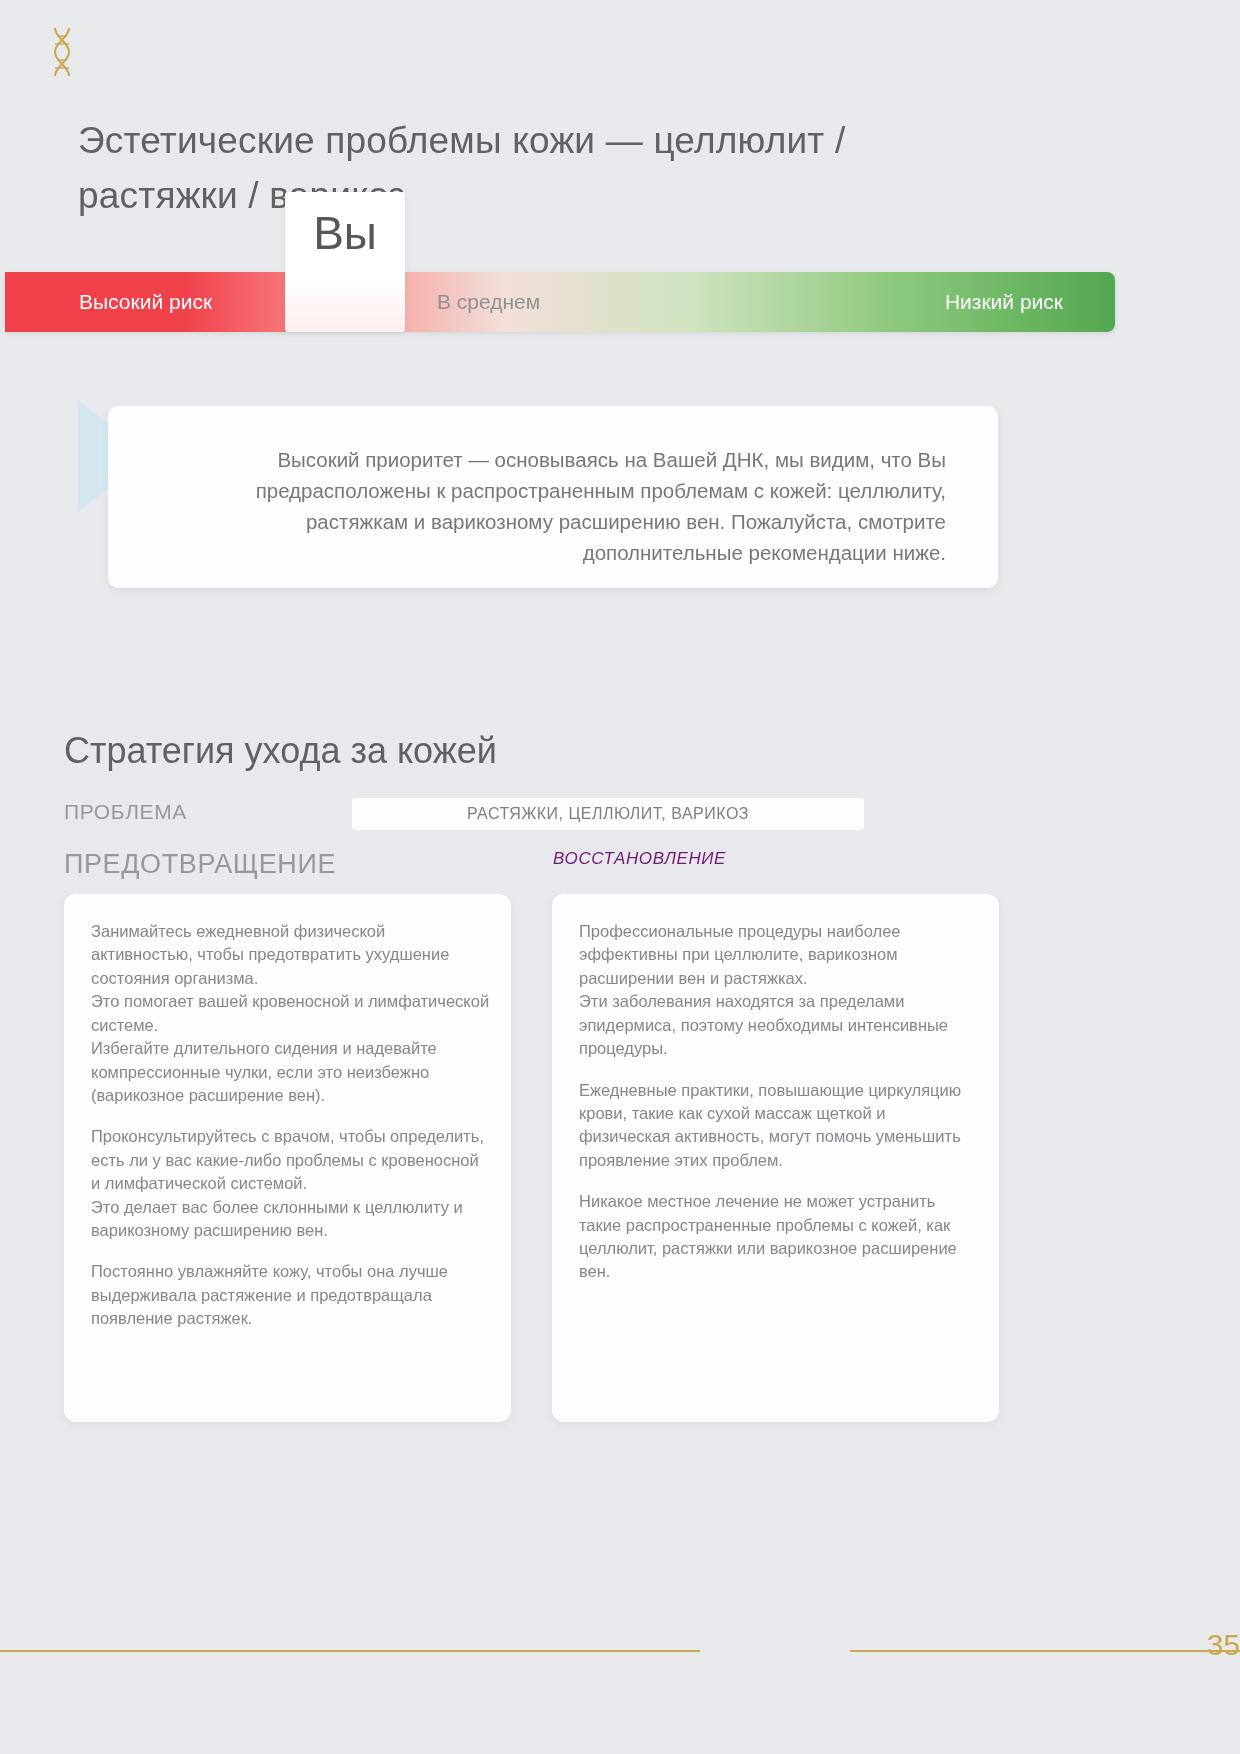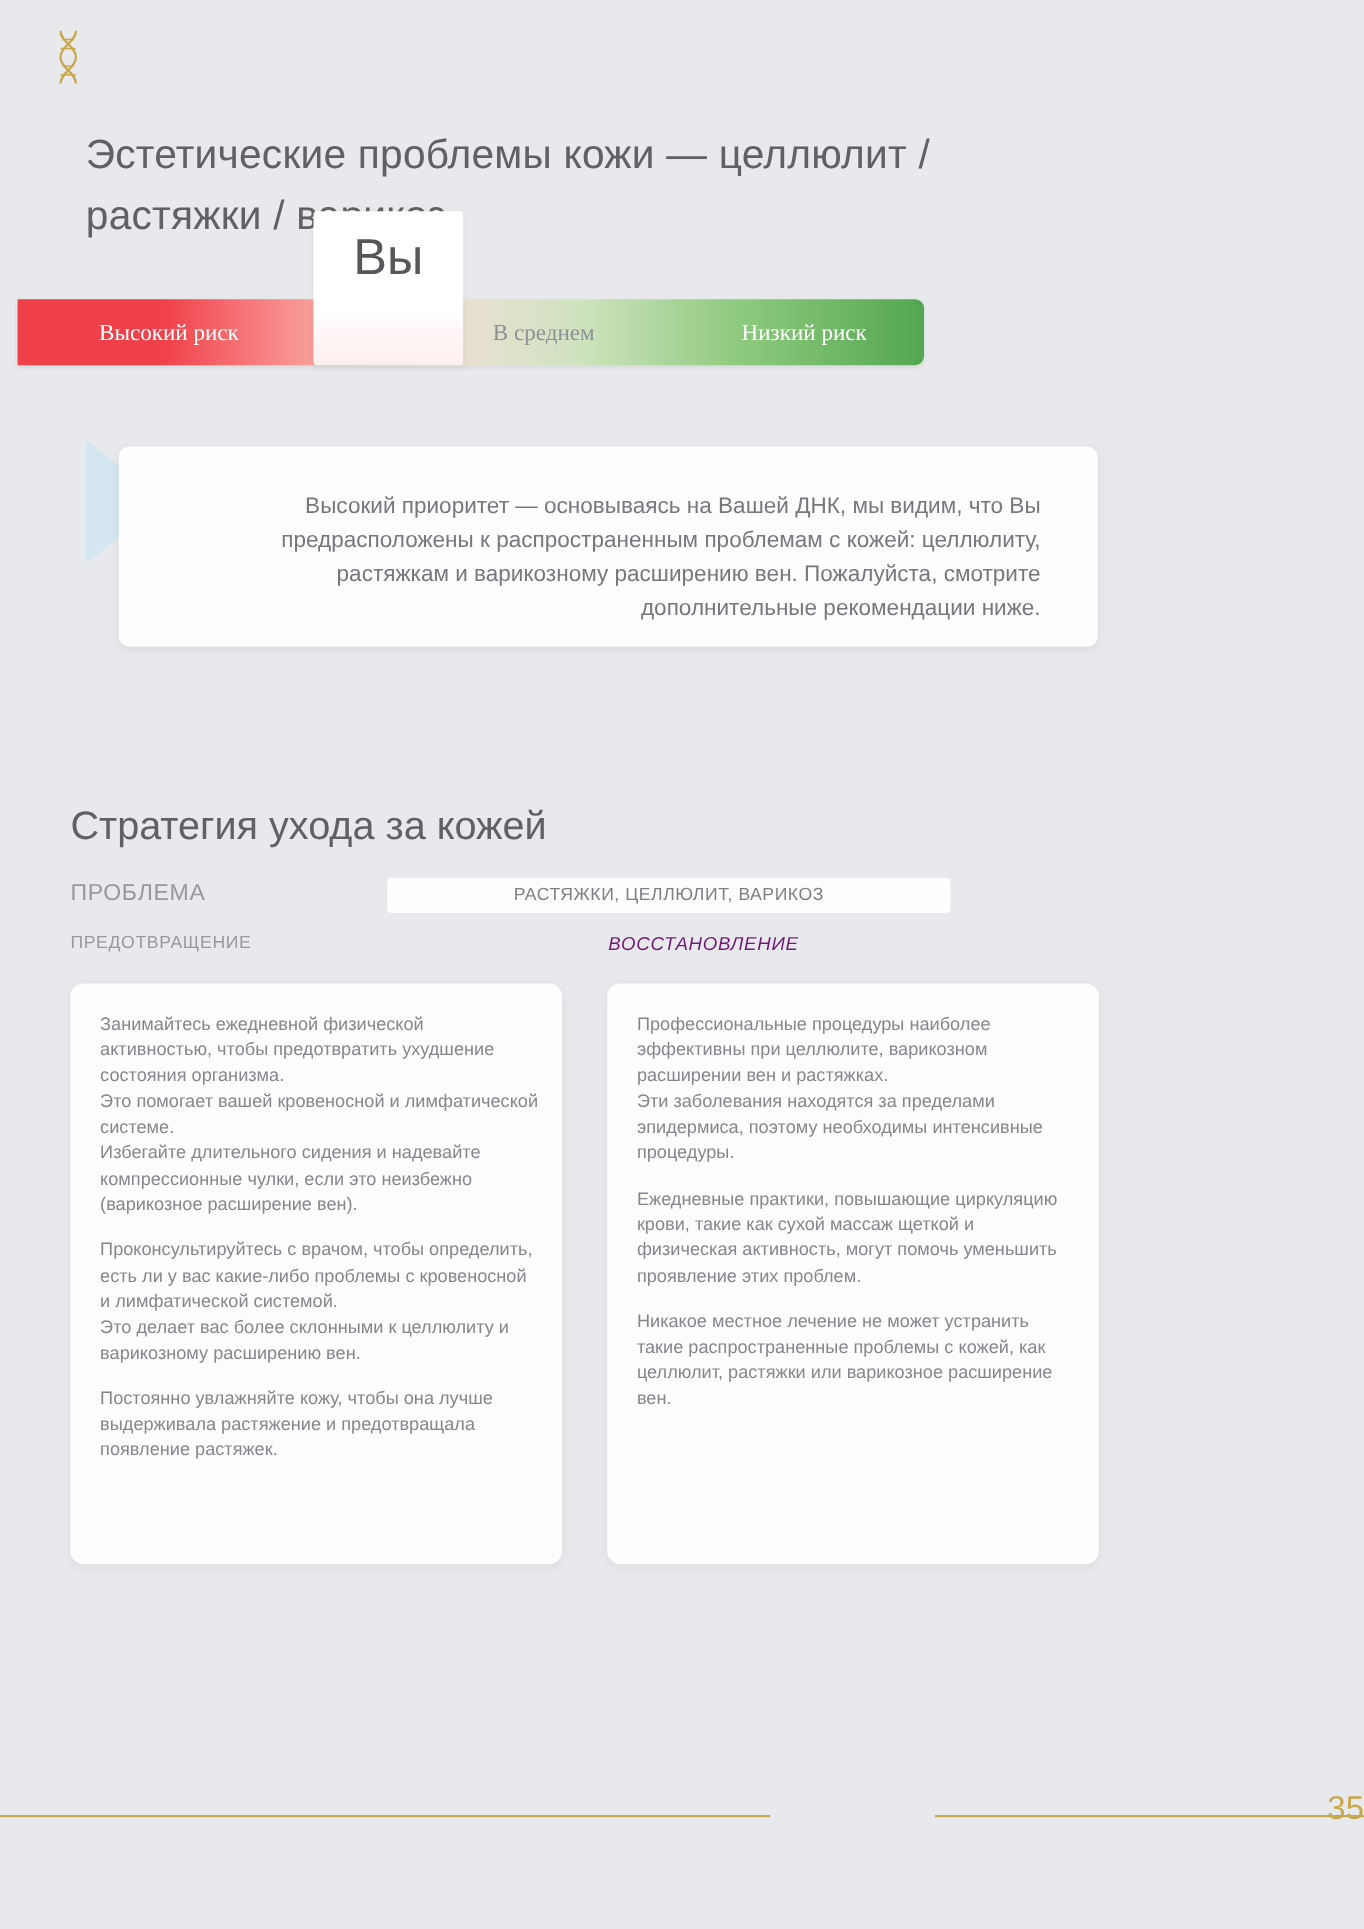--- a/index.html
+++ b/index.html
@@ -37,54 +37,53 @@
     font-size: 37px;
     line-height: 1.5;
     font-weight: 400;
     color: #5f6165;
     letter-spacing: 0.2px;
   }
 
   
   .riskbar {
     position: absolute;
-    left: 16px;
+    left: 5px;
     top: 272px;
-    width: 824px;
+    width: 1110px;
     height: 60px;
     border-radius: 0 8px 8px 0;
     background: linear-gradient(to right,
         #f0404a 0%,
         #f0404a 16%,
         #f8918f 30%,
         #f2dfd9 45%,
         #cfe3bf 62%,
         #8dc97d 80%,
         #53a750 100%);
     box-shadow: 0 2px 5px rgba(0,0,0,0.07);
-    font-family: Liberation Serif, serif;
   }
   .risk-label {
     position: absolute;
     top: 0;
     height: 60px;
     line-height: 60px;
     font-size: 21px;
     color: #ffffff;
     white-space: nowrap;
   }
   .risk-high { left: 74px; }
   .risk-mid  { left: 432px; color: #8f9196; }
   .risk-low  { right: 52px; }
 
   .you-box {
     position: absolute;
     left: 285px;
     top: 192px;
-    width: 136px;
+    width: 120px;
     height: 140px;
     background: linear-gradient(to bottom, #ffffff 0%, #ffffff 62%, #fdeeee 100%);
     border-radius: 3px;
     box-shadow: 0 1px 6px rgba(0,0,0,0.06);
   }
   .you-text {
     position: absolute;
     left: 0;
     top: 14px;
     width: 100%;
@@ -164,21 +163,21 @@
     line-height: 32px;
     font-size: 16px;
     letter-spacing: 0.5px;
     color: #7d7f84;
   }
 
   .col-head-left {
     position: absolute;
     left: 64px;
     top: 849px;
-    font-size: 16px;
+    font-size: 27px;
     letter-spacing: 0.6px;
     color: #96989d;
   }
   .col-head-right {
     position: absolute;
     left: 553px;
     top: 849px;
     font-size: 17px;
     letter-spacing: 0.6px;
     color: #701a75;

